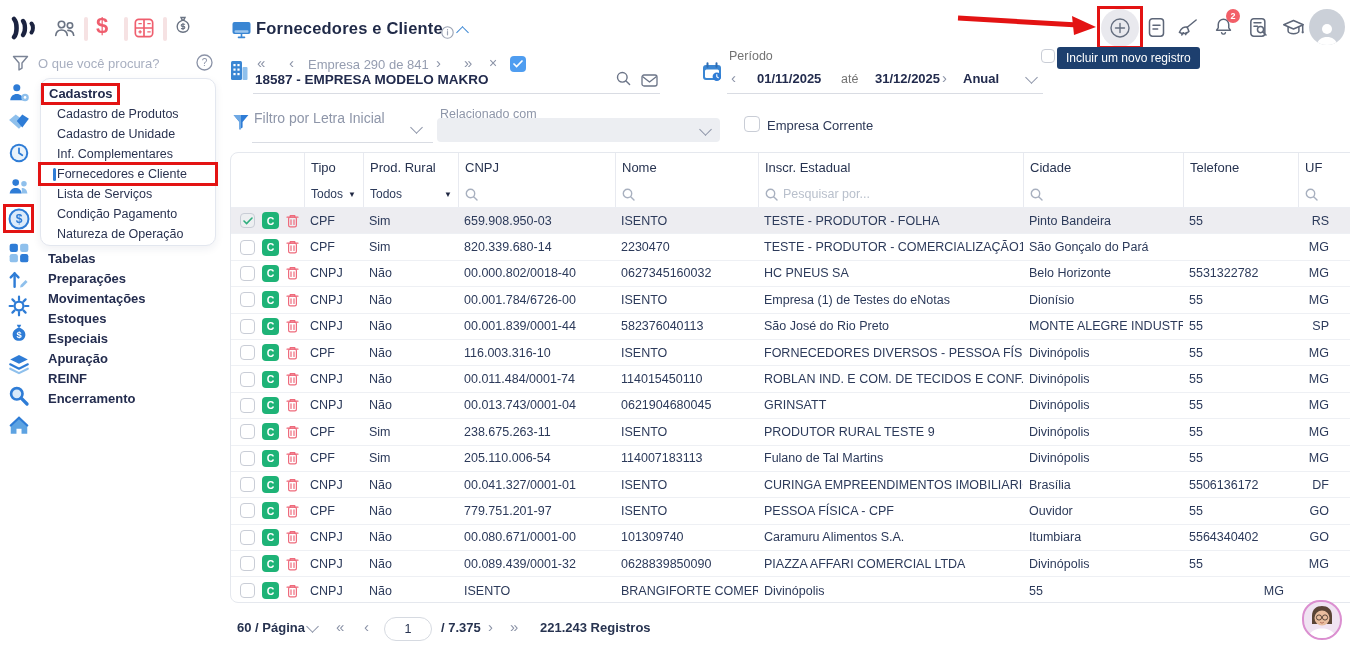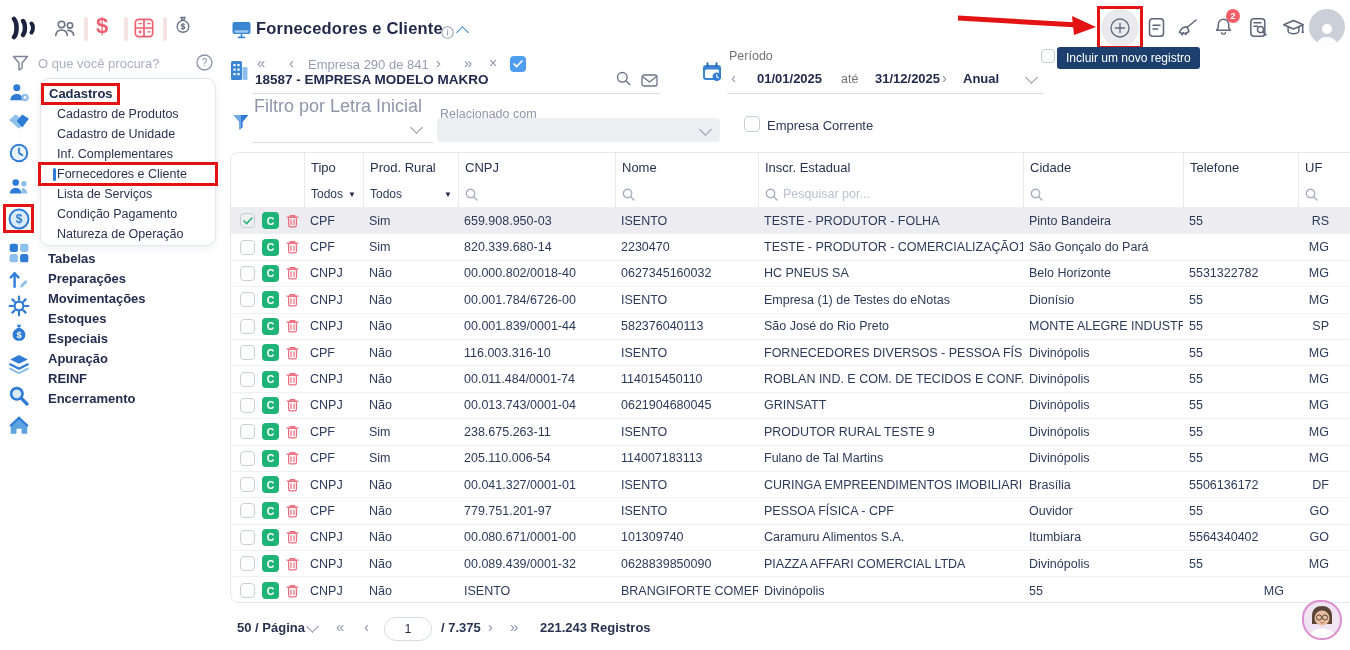--- a/index.html
+++ b/index.html
@@ -372,36 +372,36 @@
     <svg width="21" height="21" viewBox="0 0 21 21">
       <rect x="1" y="3" width="18" height="15" rx="3" fill="#3a86d3"></rect>
       <rect x="3" y="7.5" width="14" height="8.5" rx="1.5" fill="#fff"></rect>
       <path d="M5.5 1.2v3.6M14.5 1.2v3.6" stroke="#2e6cb2" stroke-width="2" stroke-linecap="round"></path>
       <circle cx="14.8" cy="14.8" r="4.2" fill="#2e7cd6"></circle>
         <path d="M14.8 12.6v2.2l1.5 1" stroke="#fff" stroke-width="1.1" fill="none" stroke-linecap="round"></path>
     </svg>
   </div>
   <div class="abs gray-lbl" style="left:729px;top:49px">Período</div>
   <div class="abs nav-glyph" style="left:731px;top:70px">‹</div>
-  <div class="abs navy-b" style="left:757px;top:71px;font-size:13px">01/01/2025</div>
+  <div class="abs navy-b" style="left:757px;top:71px;font-size:13px">01/11/2025</div>
   <div class="abs gray-lbl" style="left:841px;top:72px">até</div>
   <div class="abs navy-b" style="left:875px;top:71px;font-size:13px">31/12/2025</div>
   <div class="abs nav-glyph" style="left:942px;top:70px">›</div>
   <div class="abs navy-b" style="left:963px;top:71px;font-size:13px">Anual</div>
   <span class="abs chev" style="left:1027px;top:73px"></span>
   <div class="abs uline" style="left:727px;top:93px;width:316px"></div>
   <div class="abs cbox" style="left:1041px;top:49px;width:14px;height:14px"></div>
 
   <div class="abs" style="left:232px;top:113px">
     <svg width="18" height="18" viewBox="0 0 17 16">
         <path d="M1.5 1.5h14L10 8v5.2l-3 1.8V8z" fill="#2e7cd6"></path>
       <path d="M1.5 1.5h7v13.5L7 15.2V8z" fill="#6fa9e4"></path>
       </svg>
   </div>
-  <div class="abs" style="left:254px;top:96px;font-size:18px;color:#8e96a9">Filtro por Letra Inicial</div>
+  <div class="abs" style="left:254px;top:110px;font-size:14px;color:#8e96a9">Filtro por Letra Inicial</div>
   <span class="abs chev" style="left:412px;top:123px"></span>
   <div class="abs uline" style="left:252px;top:142px;width:181px"></div>
   <div class="abs" style="left:440px;top:107px;font-size:12.5px;color:#8e96a9">Relacionado com</div>
   <div class="gsel" style="left:437px;top:118px;width:283px"></div>
   <span class="abs chev" style="left:701px;top:125px"></span>
   <div class="abs cbox" style="left:744px;top:116px;width:16px;height:16px"></div>
   <div class="abs" style="left:767px;top:118px;font-size:13px;color:#2c3856">Empresa Corrente</div>
 
   <div class="tbl">
     <div class="grid hrow1">
@@ -758,21 +758,21 @@
           <div class="tcell">Não</div>
           <div class="tcell">ISENTO</div>
           <div class="tcell">BRANGIFORTE COMERCIAL DE PEÇAS AUTOMOTIV...</div>
           <div class="tcell">Divinópolis</div>
           <div class="tcell">55</div>
           <div class="tcell right">MG</div>
         </div>
       </div>
   </div>
 
-  <div class="abs foot-b" style="left:237px;top:620px">50 / Página</div>
+  <div class="abs foot-b" style="left:237px;top:620px">60 / Página</div>
   <span class="abs chev" style="left:308px;top:622px"></span>
   <div class="abs nav-glyph" style="left:336px;top:619px">«</div>
   <div class="abs nav-glyph" style="left:364px;top:619px">‹</div>
   <div class="pill" style="left:384px;top:617px">1</div>
   <div class="abs foot-b" style="left:441px;top:620px">/ 7.375</div>
   <div class="abs nav-glyph" style="left:488px;top:619px">›</div>
   <div class="abs nav-glyph" style="left:510px;top:619px">»</div>
   <div class="abs foot-b" style="left:540px;top:620px">221.243 Registros</div>
 
   <div class="avatar-photo">

